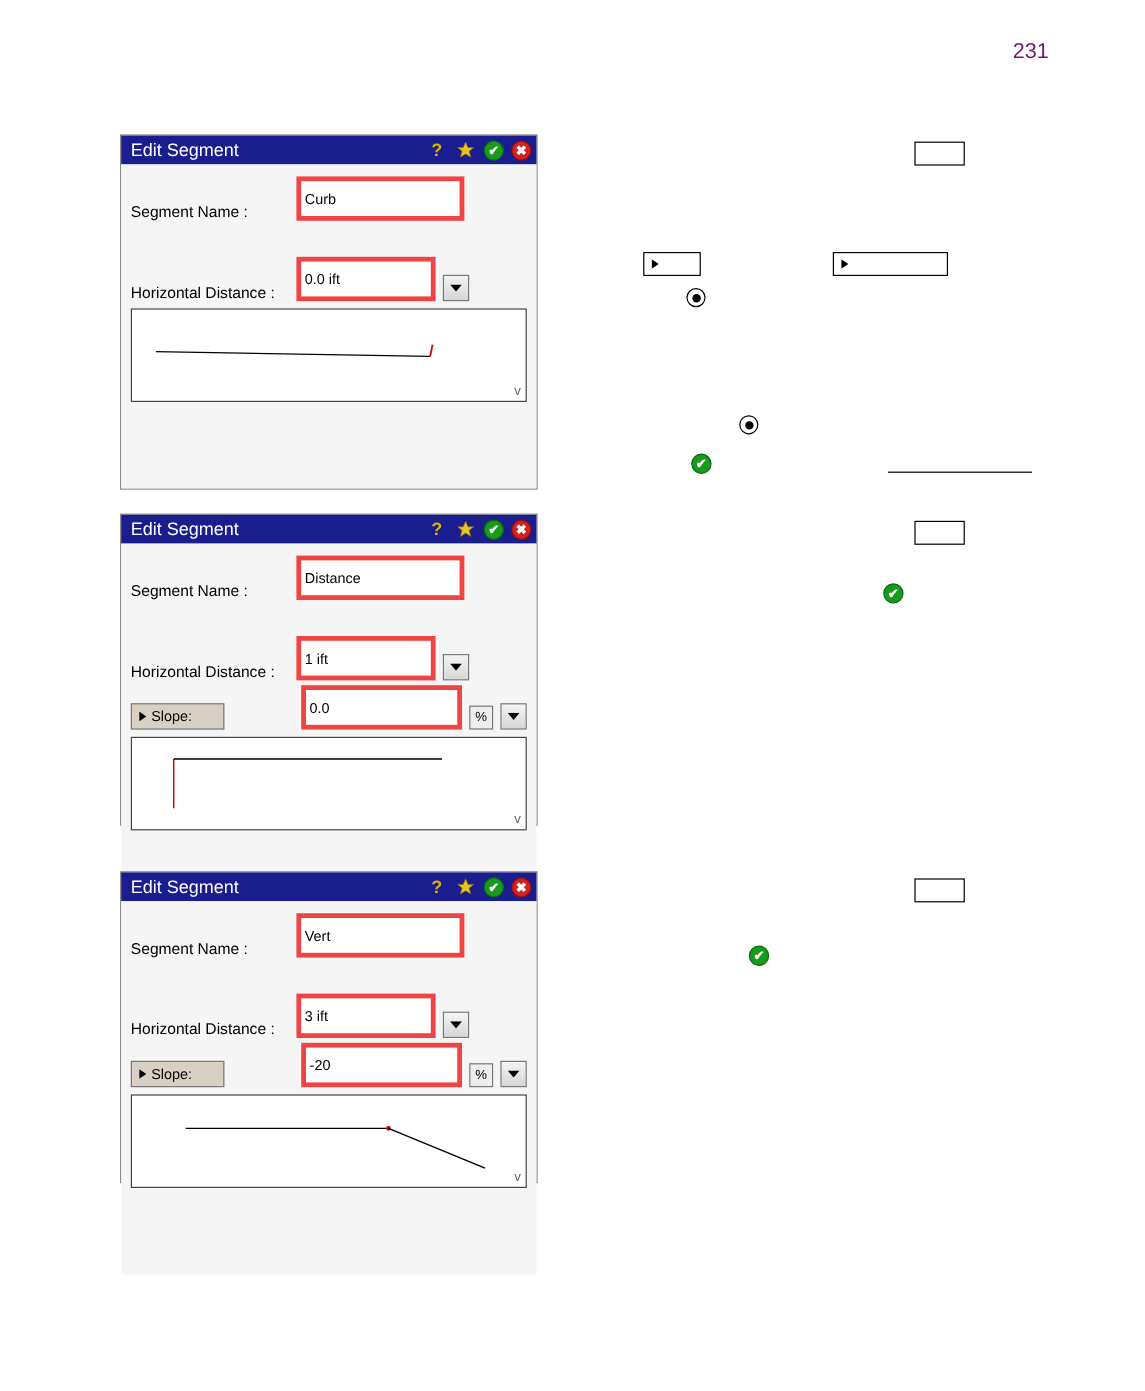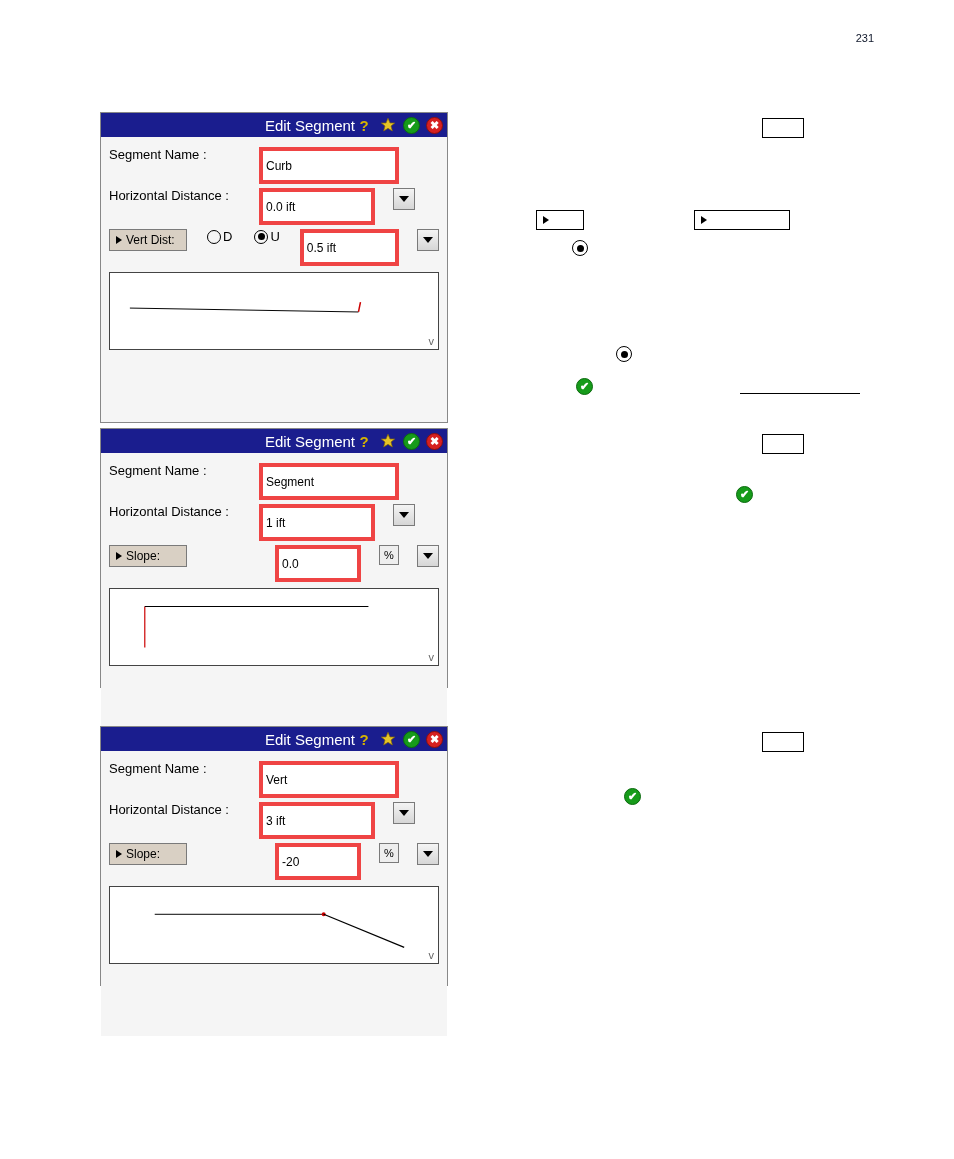--- a/index.html
+++ b/index.html
@@ -9,61 +9,61 @@
     background: #ffffff;
     width: 954px;
     height: 1159px;
     font-family: Arial, sans-serif;
     position: relative;
   }
   .page-number {
     position: absolute;
     top: 32px;
     right: 80px;
-    font-size: 11px;
-    color: #0f172a;
+    font-size: 18px;
+    color: #701a75;
   }
 
   .dialog {
     position: absolute;
     width: 348px;
     background: #f5f5f5;
     border: 1px solid #888;
     font-size: 13px;
   }
   .titlebar {
     display: flex;
     align-items: center;
     background: #1a1d8e;
     color: #fff;
     height: 24px;
     padding: 0 4px 0 8px;
     font-size: 15px;
     font-weight: normal;
   }
-  .titlebar .title-text { flex: 1; text-align: right; }
+  .titlebar .title-text { flex: 1; }
   .tb-icons { display: flex; align-items: center; gap: 6px; }
   .tb-icon { width: 18px; height: 18px; display: flex; align-items: center; justify-content: center; }
   .help-icon { color: #d6b400; font-weight: bold; font-size: 15px; }
   .ok-circle, .x-circle {
     width: 17px; height: 17px; border-radius: 50%; display:flex;align-items:center;justify-content:center;
     font-size: 11px; font-weight: bold; color:#fff;
   }
   .ok-circle { background: #169b1a; border:1px solid #0b6a0e; }
   .x-circle  { background: #d62020; border:1px solid #8a0f0f; }
 
   .dlg-body { padding: 6px 8px 12px 8px; background:#f5f5f5; }
-  .row { display:flex; align-items:flex-start; gap:18px; margin: 4px 0; }
+  .row { display:flex; align-items:flex-end; gap:6px; margin: 4px 0; }
   .lbl { width: 132px; font-size:13px; }
   .textbox {
     height: 37px; border:4px solid #ef4444; background:#fff; font-size:12px;
     padding: 0 3px; display:flex; align-items:center;
   }
   .textbox.name { flex:1; max-width: 140px; }
-  .textbox.hdist { width: 116px; }
+  .textbox.hdist { width: 116px; margin-top: 26px; }
   .dd-btn {
     width: 22px; height: 22px; border:1px solid #7a7a7a; background: linear-gradient(#f4f4f4,#d6d6d6);
     display:flex; align-items:center; justify-content:center;
   }
   .dd-btn svg { display:block; }
 
   .opt-btn {
     height: 22px; border:1px solid #7a7a7a; background:#d9d0c4;
     display:flex; align-items:center; padding:0 6px; font-size:12px;
   }
@@ -158,44 +158,20 @@
     </div>
     <div class="row">
       <span class="lbl">Horizontal Distance :</span>
       <div class="textbox hdist">0.0 ift</div>
       <div class="dd-btn">
         <svg width="10" height="6">
             <polygon points="0,0 10,0 5,6" fill="#000"></polygon>
           </svg>
       </div>
     </div>
-    <div class="row">
-      <div class="opt-btn" style="width:78px">
-        <span class="tri">
-            <svg width="6" height="8">
-              <polygon points="0,0 6,4 0,8" fill="#000"></polygon>
-            </svg>
-          </span>
-        <span>Vert Dist:</span>
-      </div>
-      <span class="radio">
-        <span class="rdot"></span>
-        <span>D</span>
-      </span>
-      <span class="radio">
-        <span class="rdot filled"></span>
-        <span>U</span>
-      </span>
-      <div class="textbox" style="flex:1">0.5 ift</div>
-      <div class="dd-btn">
-        <svg width="10" height="6">
-            <polygon points="0,0 10,0 5,6" fill="#000"></polygon>
-          </svg>
-      </div>
-    </div>
     <div class="preview">
       <svg width="100%" height="100%" viewBox="0 0 330 78" preserveAspectRatio="none">
         <path d="M 20 36 L 250 40" stroke="#000" stroke-width="1" fill="none"></path>
         <path d="M 250 40 L 252 30" stroke="#c00" stroke-width="1.5" fill="none"></path>
       </svg>
       <span class="v-label">v</span>
     </div>
     <div style="height:60px"></div>
   </div>
 </div>
@@ -210,21 +186,21 @@
             <polygon points="12,2 15,9 22,9 16.5,13.5 18.5,21 12,17 5.5,21 7.5,13.5 2,9 9,9" fill="#e6c528" stroke="#8a6a00" stroke-width="1"></polygon>
           </svg>
       </div>
       <div class="ok-circle">✔</div>
       <div class="x-circle">✖</div>
     </div>
   </div>
   <div class="dlg-body">
     <div class="row">
       <span class="lbl">Segment Name :</span>
-      <div class="textbox name">Segment</div>
+      <div class="textbox name">Distance</div>
     </div>
     <div class="row">
       <span class="lbl">Horizontal Distance :</span>
       <div class="textbox hdist">1 ift</div>
       <div class="dd-btn">
         <svg width="10" height="6">
             <polygon points="0,0 10,0 5,6" fill="#000"></polygon>
           </svg>
       </div>
     </div>

